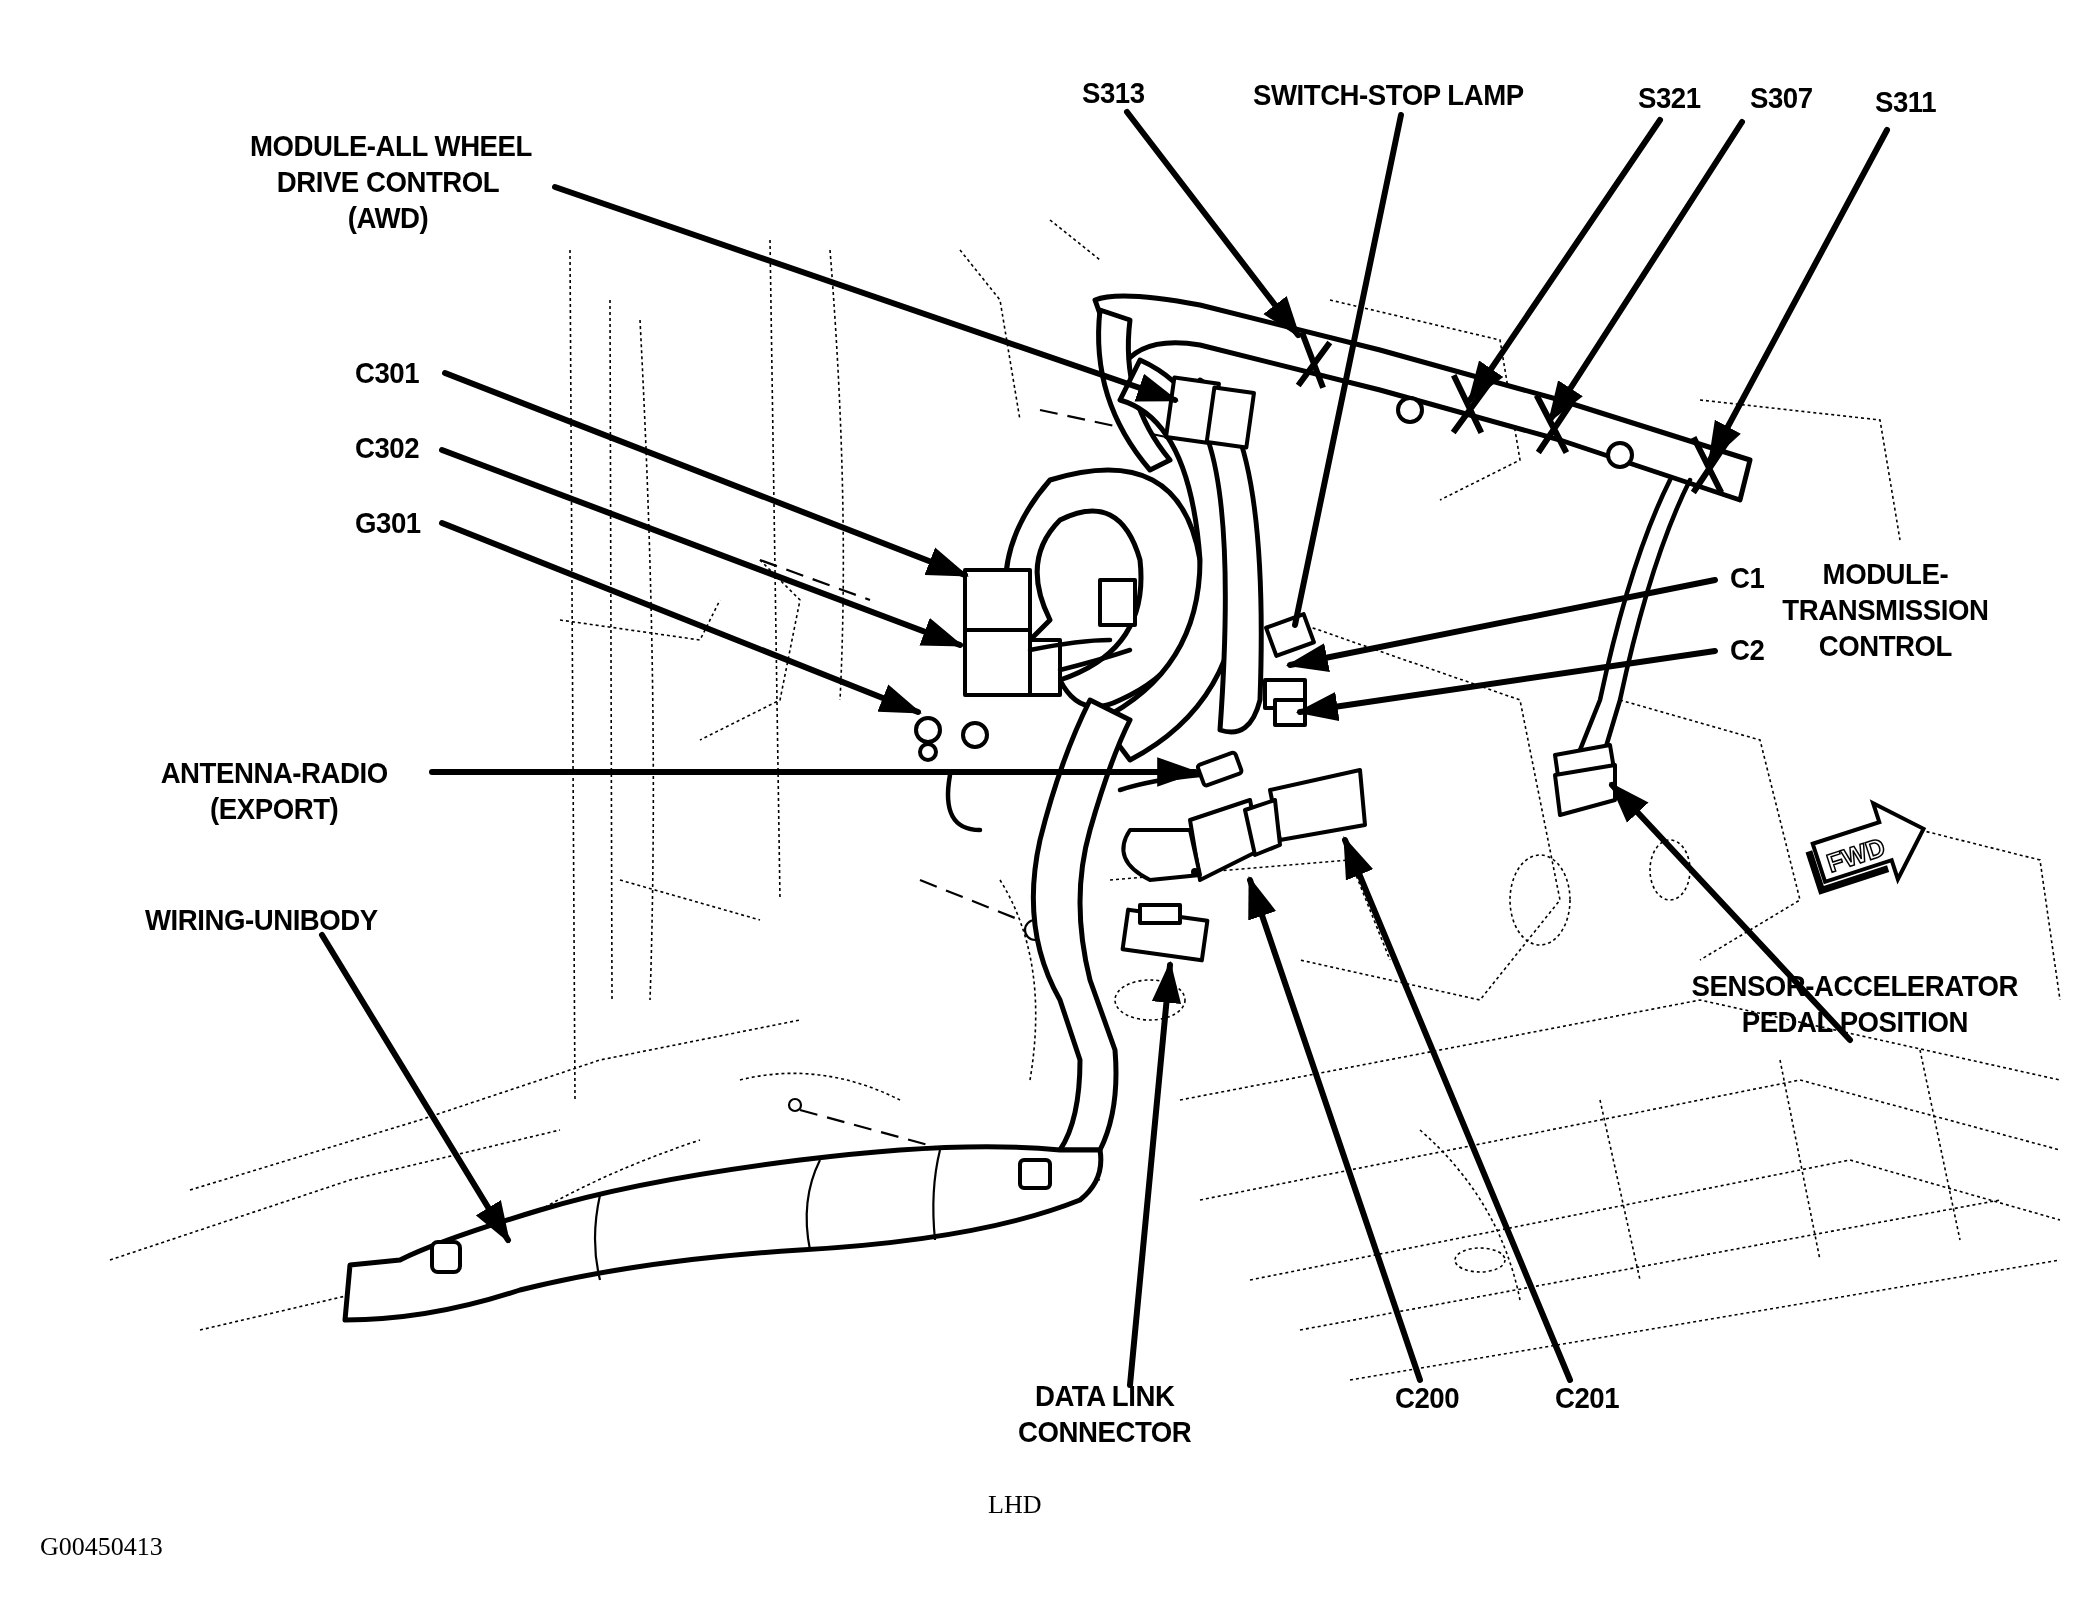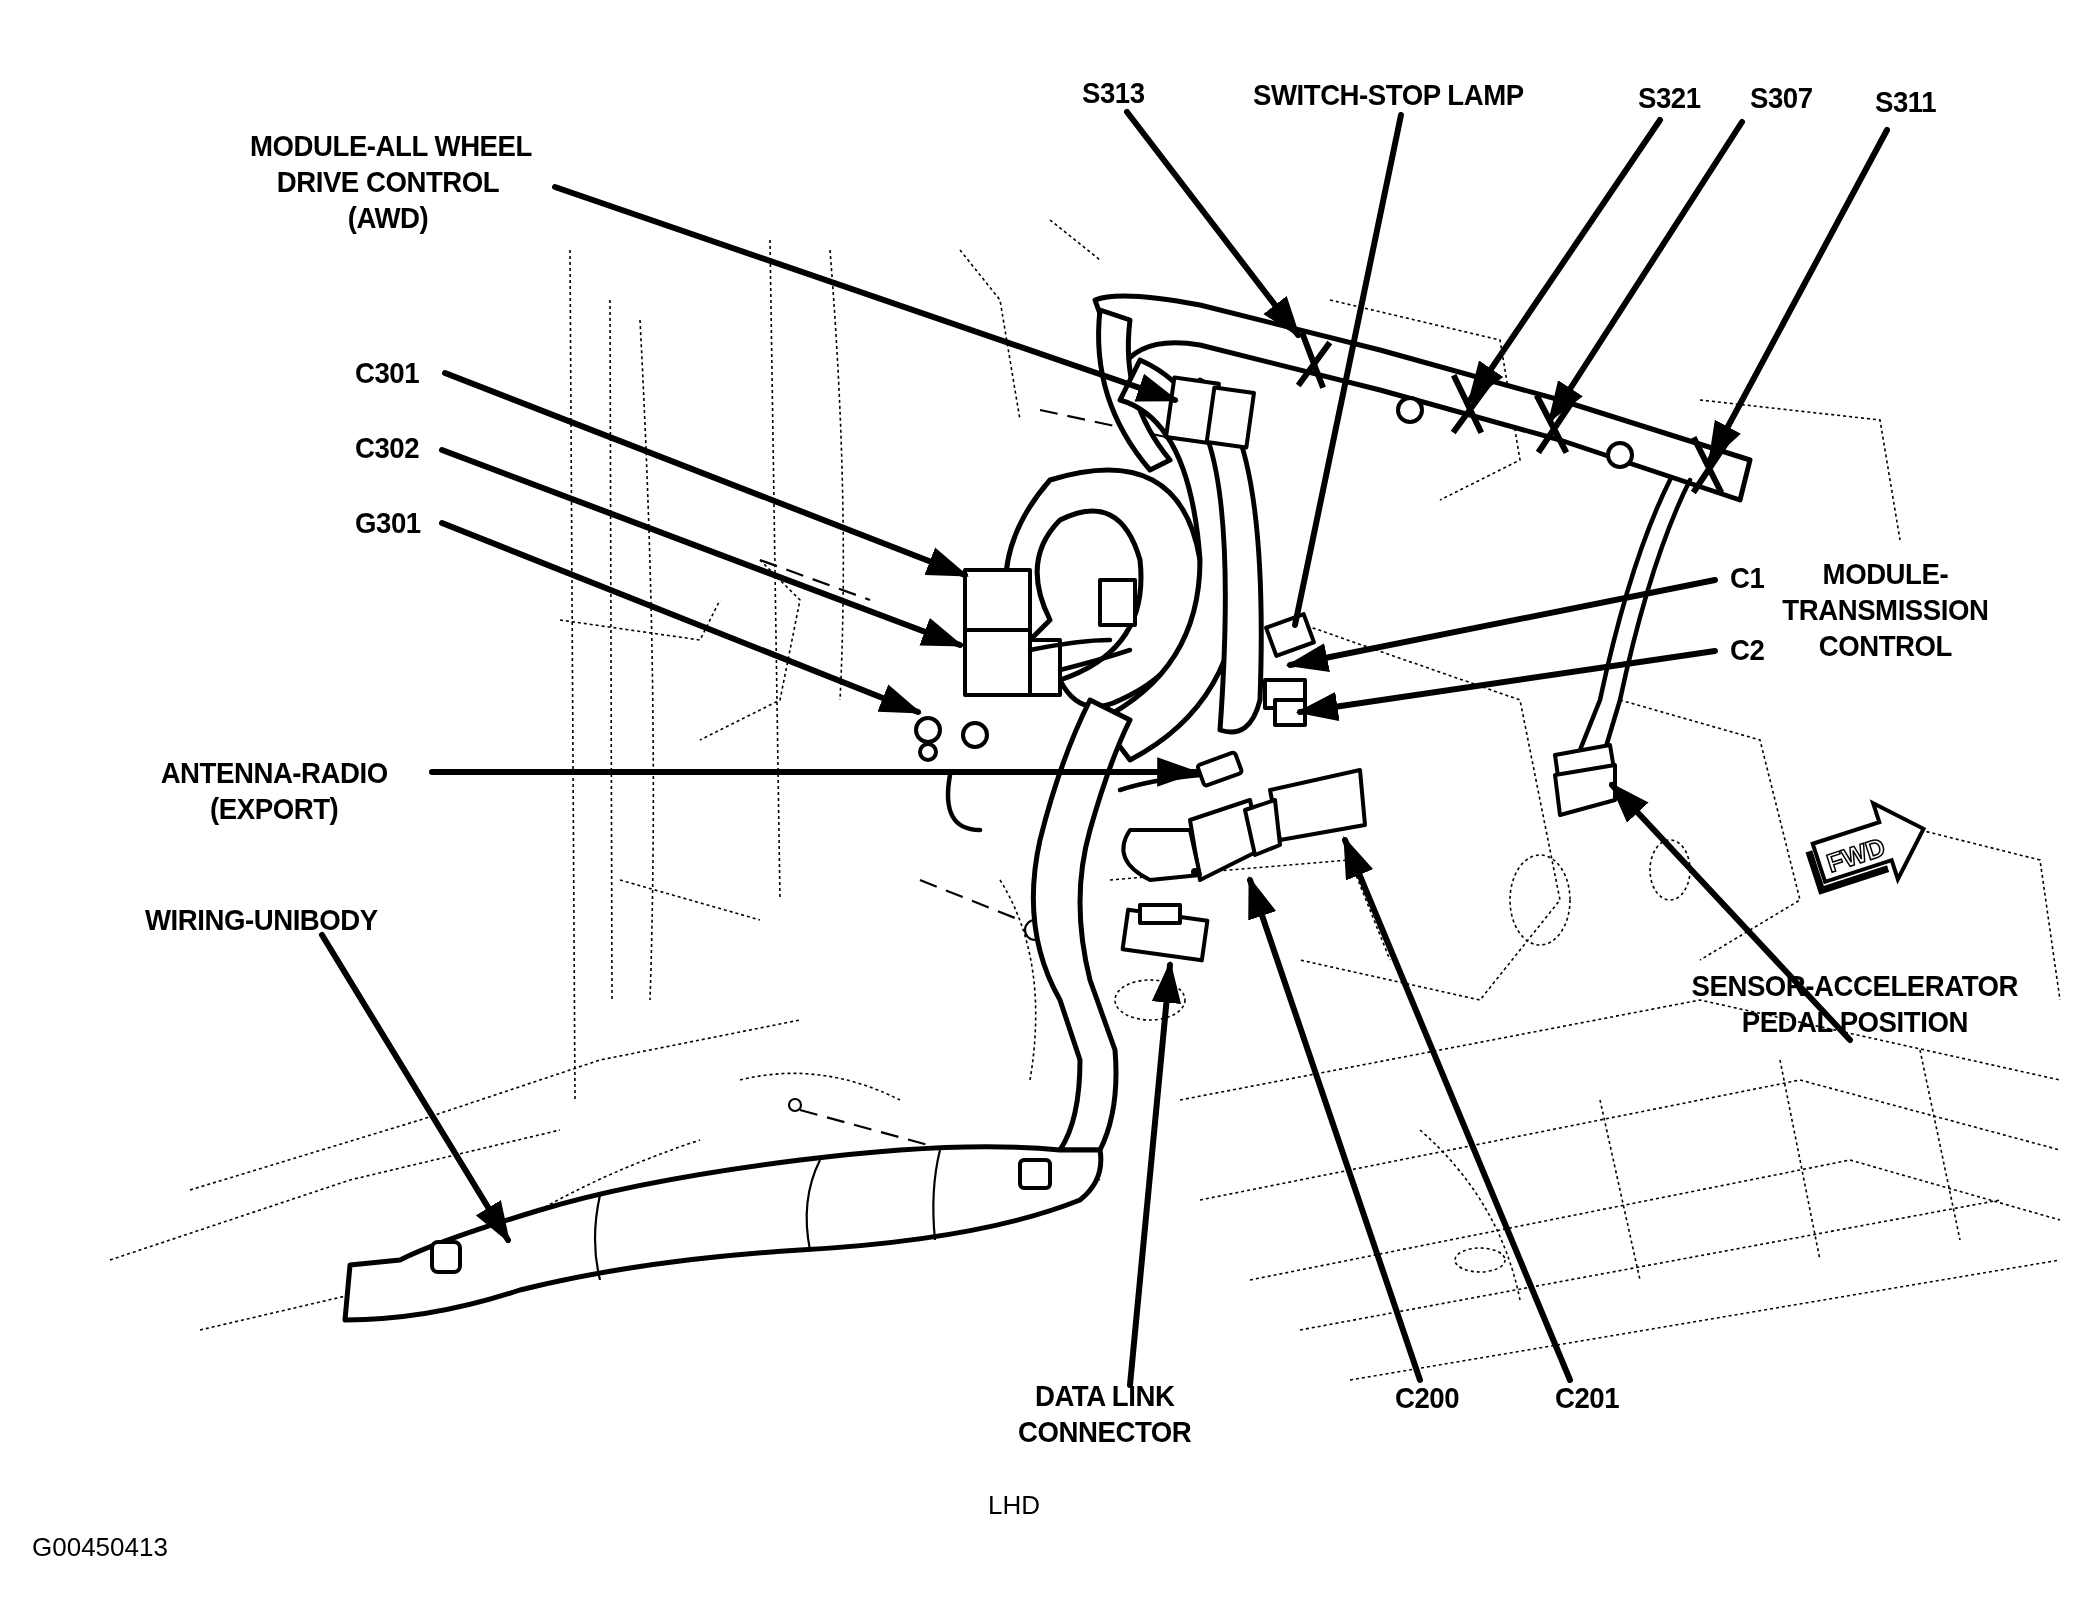--- a/index.html
+++ b/index.html
@@ -14,21 +14,21 @@
     color: #000;
     white-space: nowrap;
     letter-spacing: -0.5px;
     transform: scaleX(0.92);
     transform-origin: left top;
   }
   .lbl.center { text-align: center; }
   .lbl span { display: block; }
   .plain {
     position: absolute;
-    font-family: Liberation Sans, sans-serif;
+    font-family: Liberation Serif, serif;
     font-weight: normal;
     font-size: 26px;
     color: #000;
     white-space: nowrap;
   }
   .thin  { stroke: #000; stroke-width: 1.6; fill: none; stroke-dasharray: 3 3; }
   .body  { stroke: #000; stroke-width: 2.2; fill: none; }
   .thick { stroke: #000; stroke-width: 4.5; fill: none; stroke-linecap: round; stroke-linejoin: round; }
   .harn  { stroke: #000; stroke-width: 5; fill: #fff; stroke-linejoin: round; }
   .lead  { stroke: #000; stroke-width: 6; fill: none; stroke-linecap: round; }
@@ -253,13 +253,13 @@
 
 <div class="lbl center" style="left:1015px; top:1378px; width:195px;">
   <span>DATA LINK</span>
   <span>CONNECTOR</span>
 </div>
 
 <div class="lbl" style="left:1395px; top:1380px;">C200</div>
 <div class="lbl" style="left:1555px; top:1380px;">C201</div>
 
 <div class="plain" style="left:988px; top:1490px;">LHD</div>
-<div class="plain" style="left:32px; top:1532px;">G00450413</div>
+<div class="plain" style="left:40px; top:1532px;">G00450413</div>
 
 </body></html>

